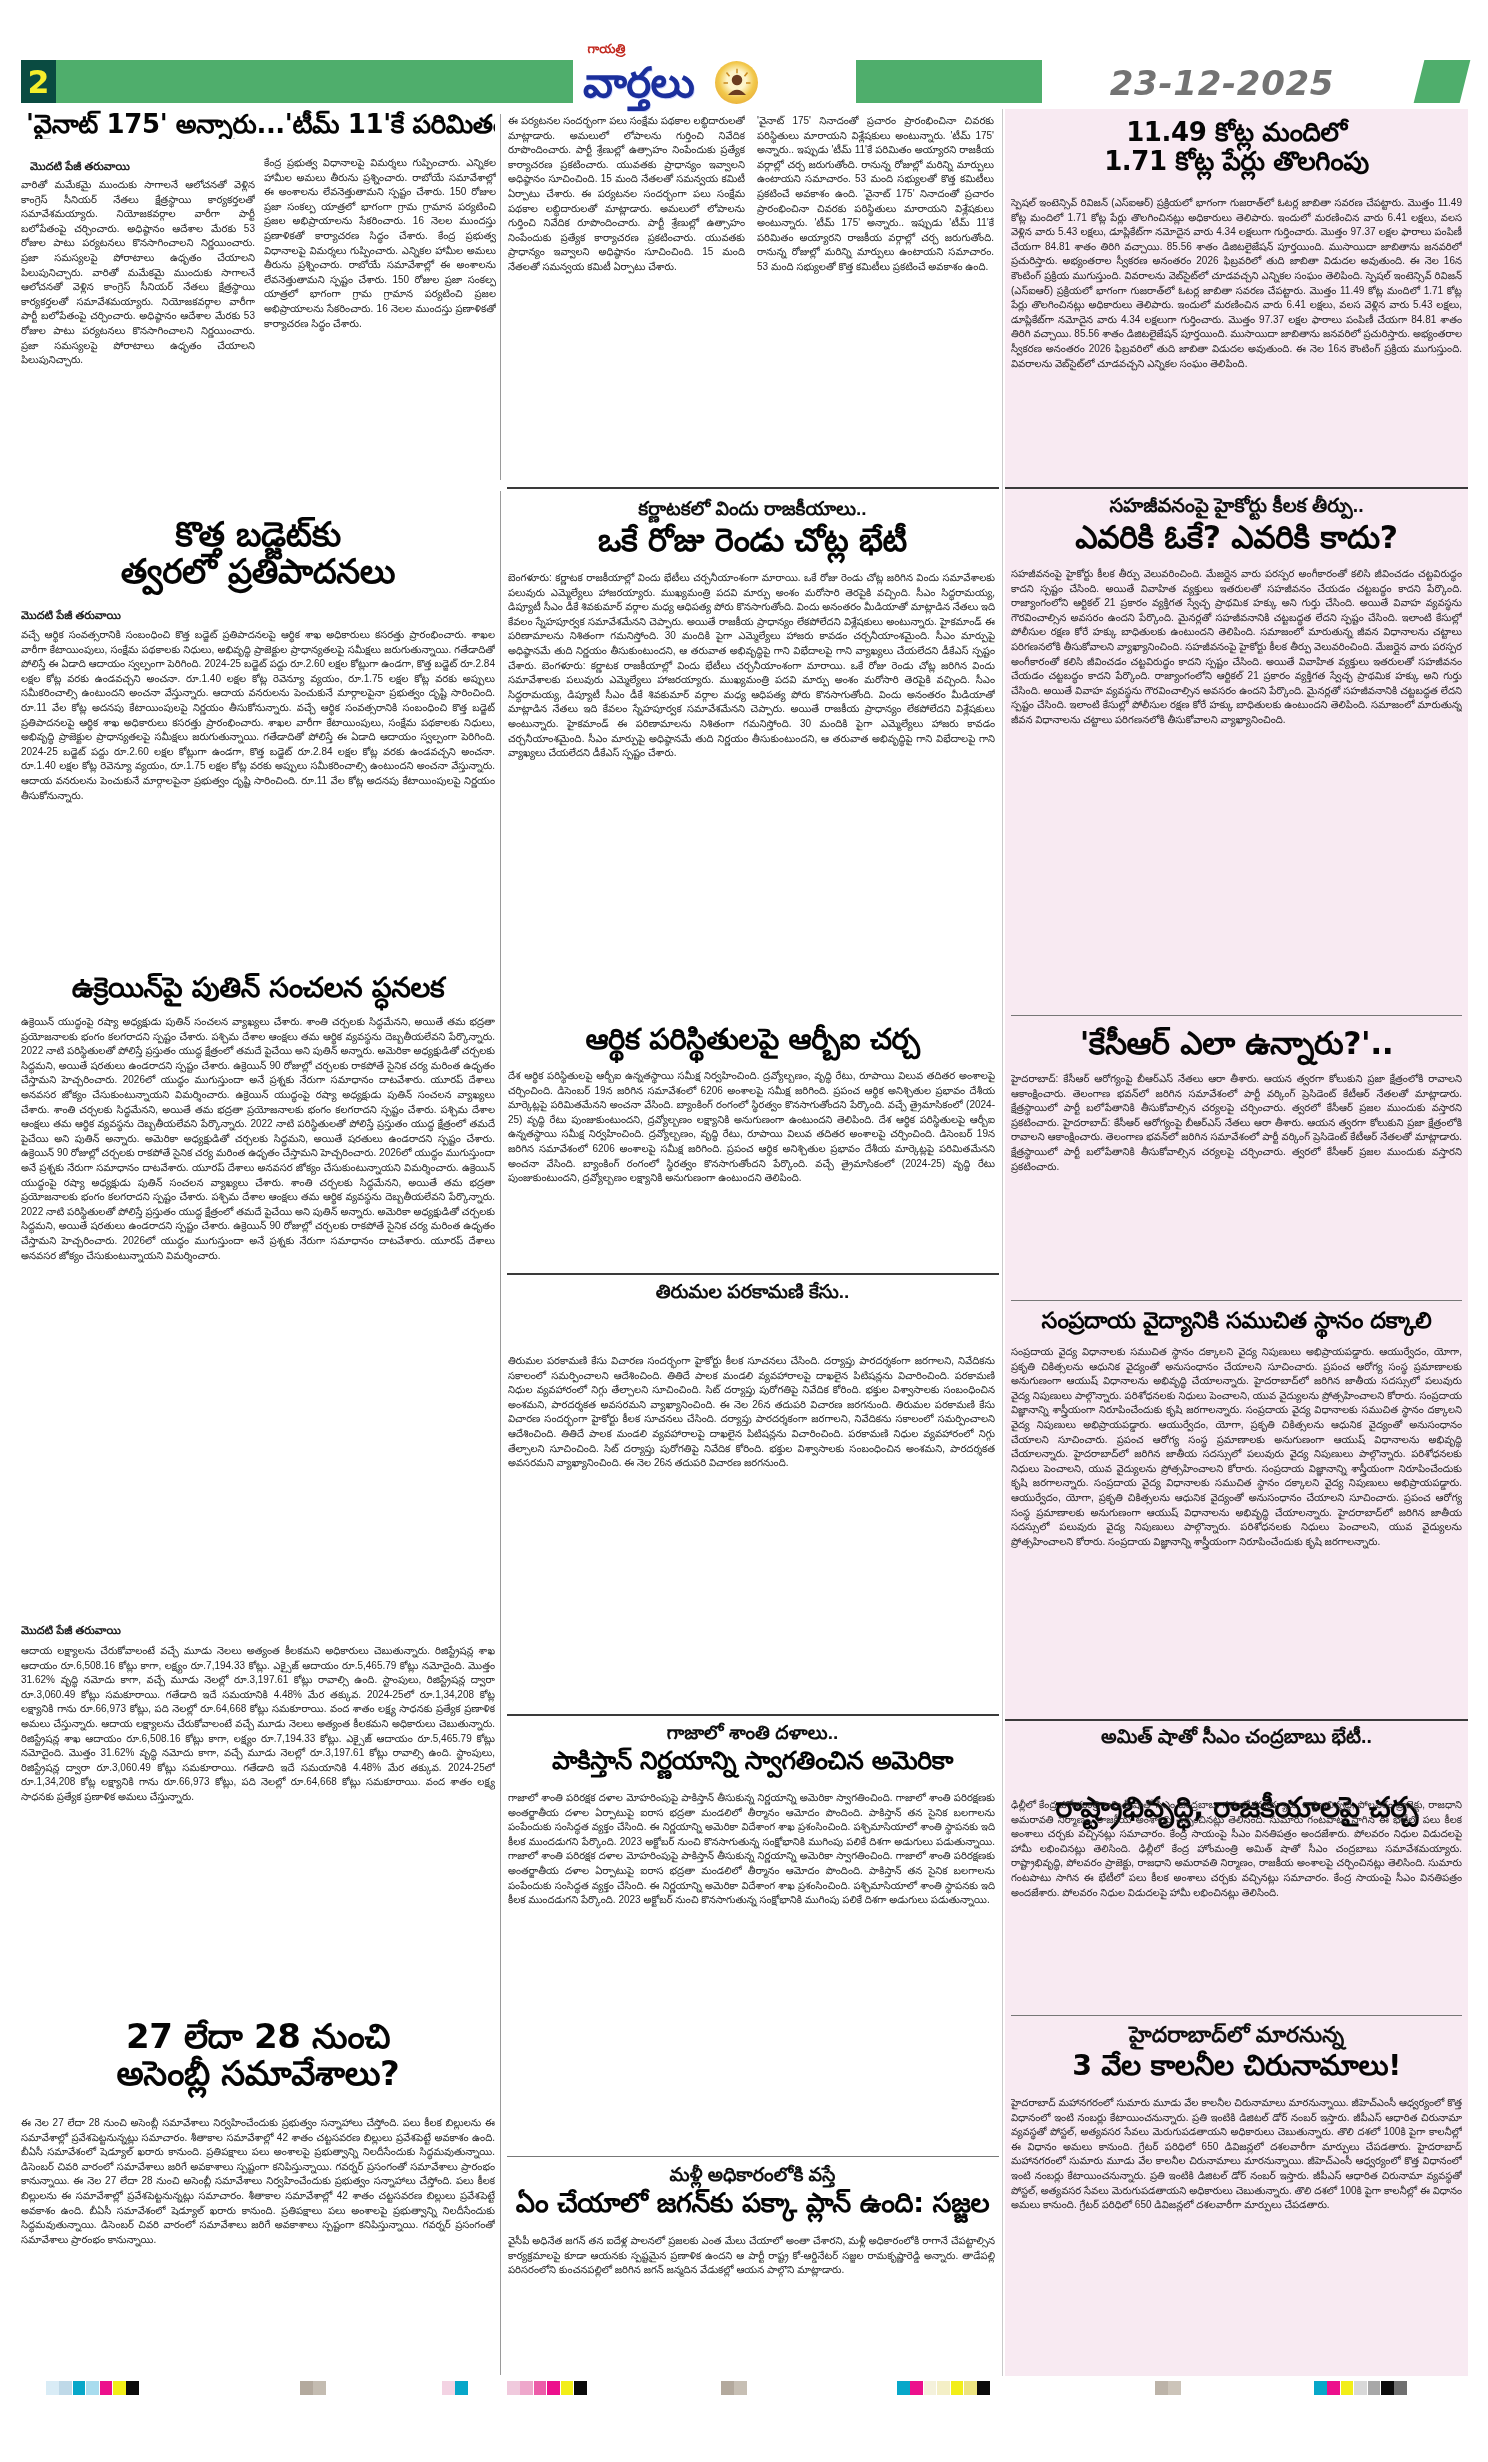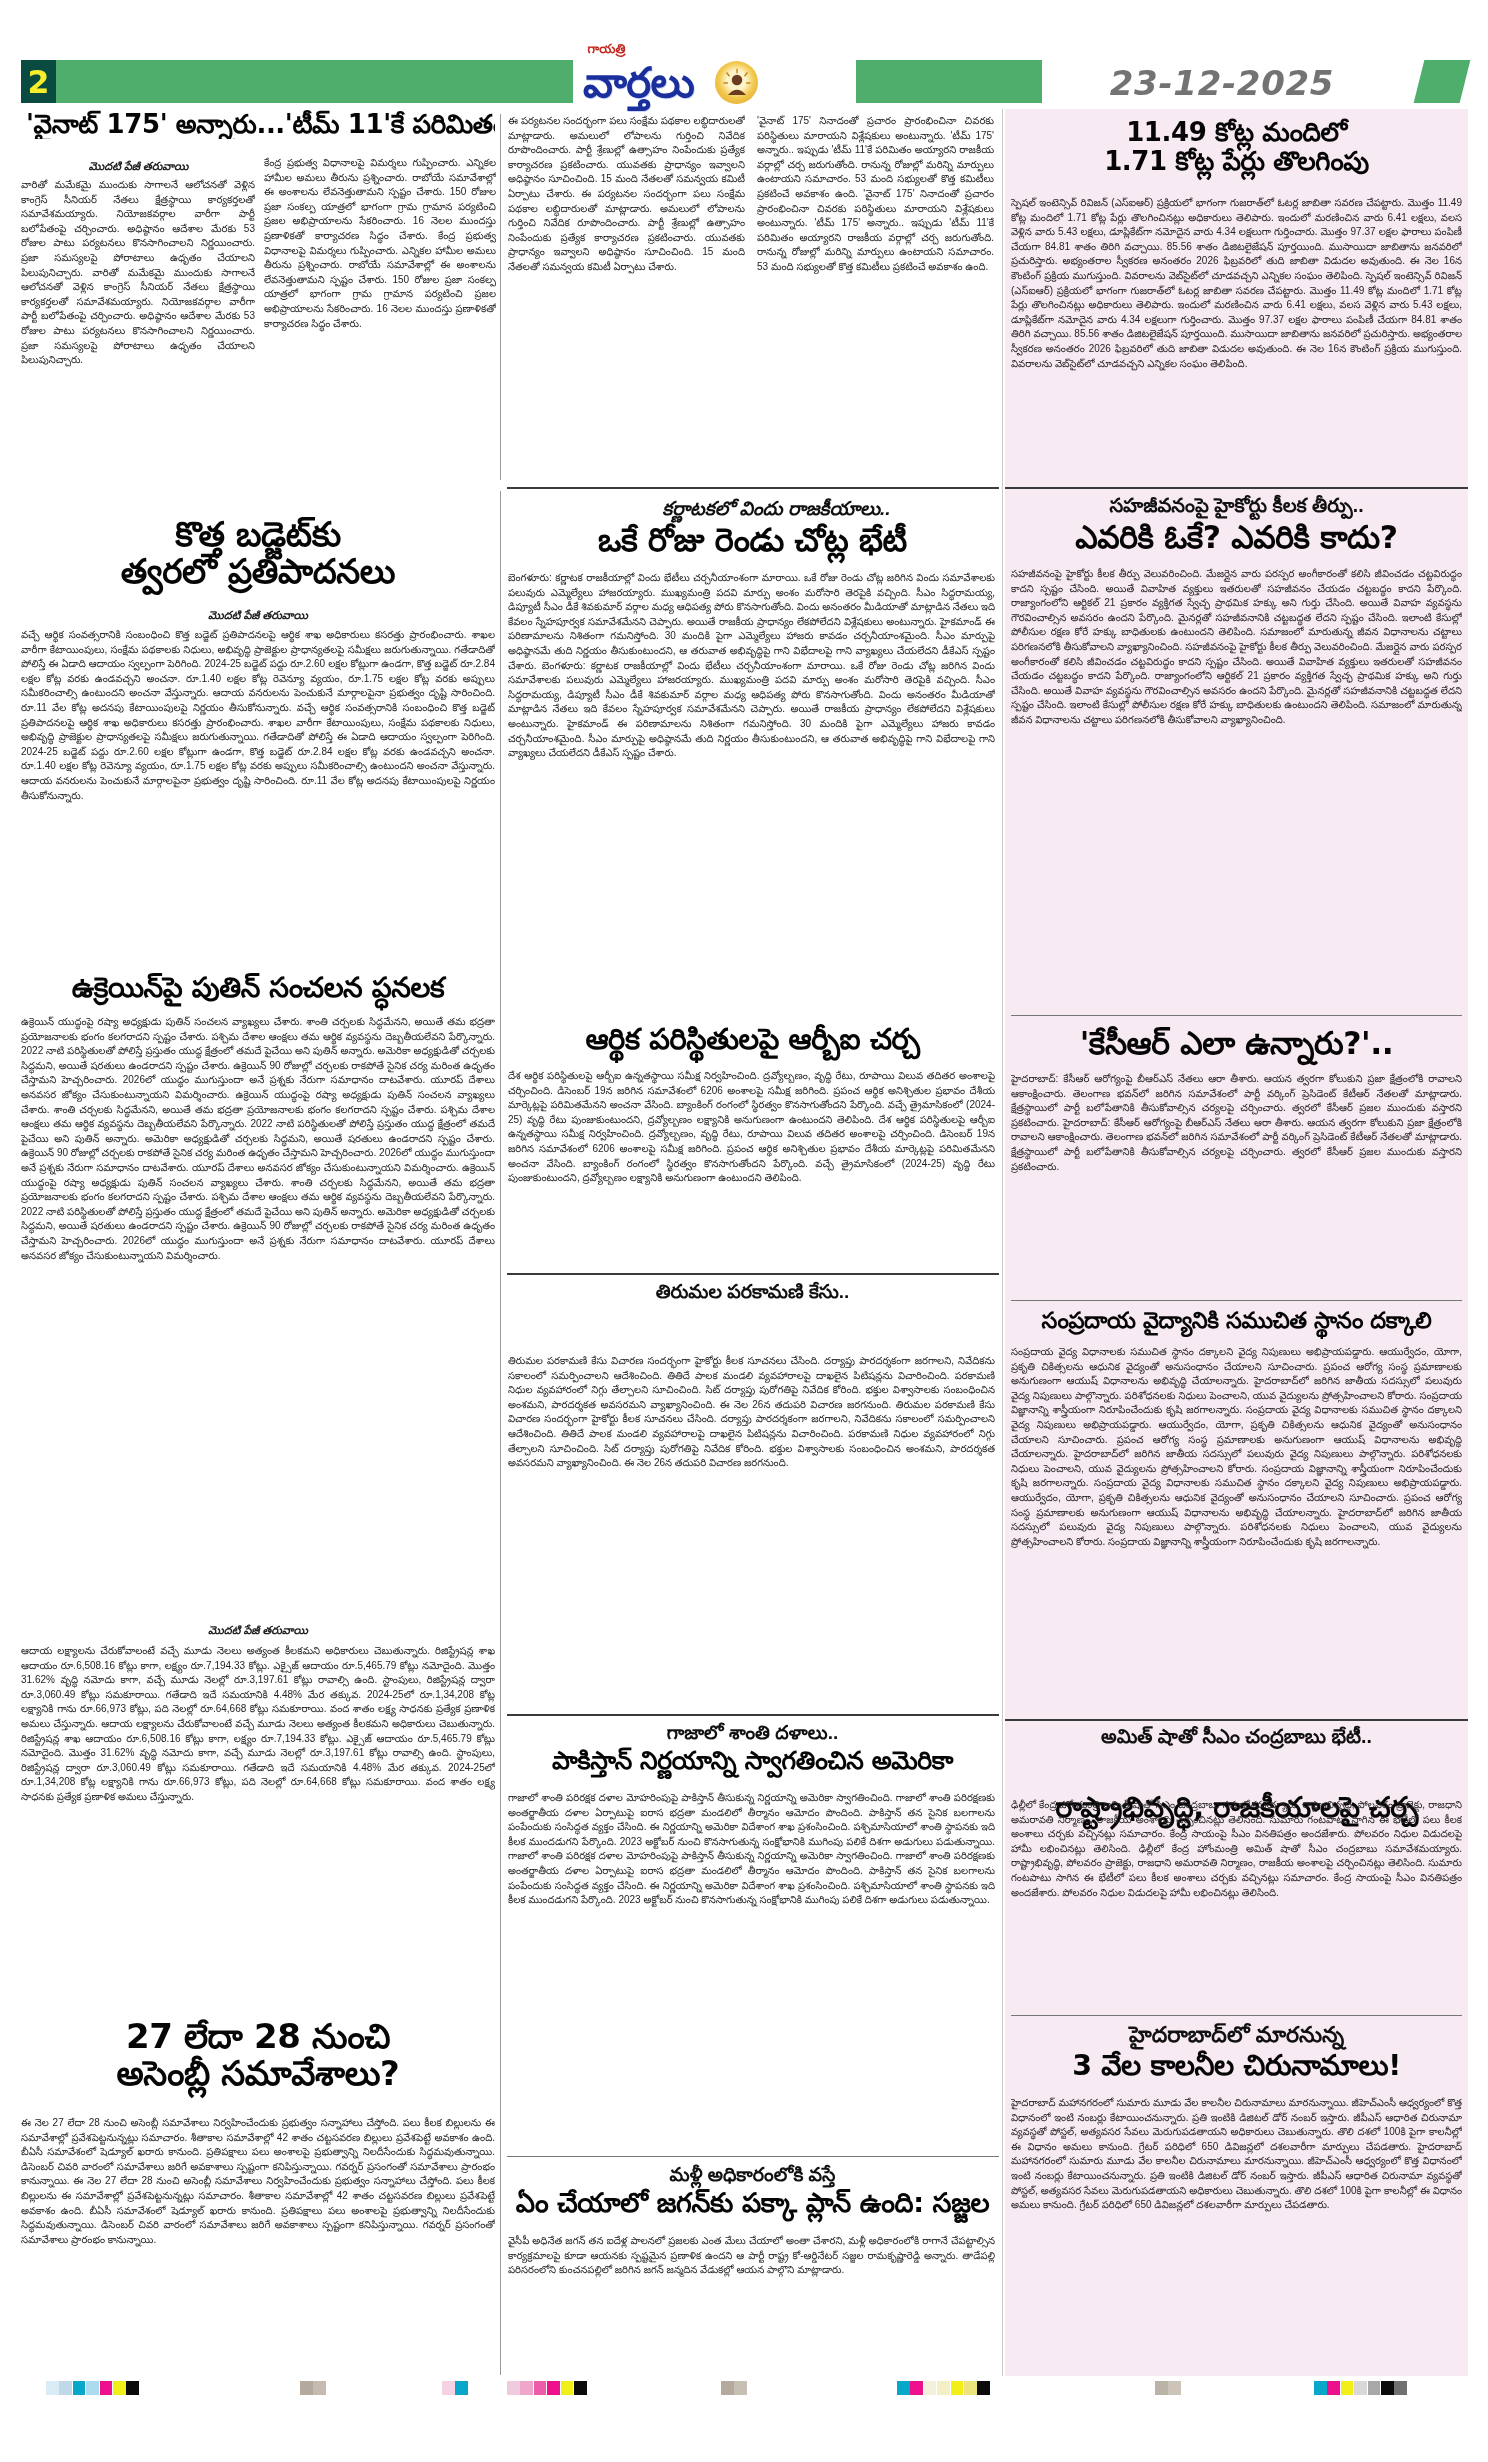--- a/index.html
+++ b/index.html
@@ -18,21 +18,21 @@
   .logo{width:43px;height:43px;border-radius:50%;
         background:radial-gradient(circle at 50% 45%,#fdf4c9 0 30%,#f2c84b 55%,#e09a2d 100%);
         display:flex;align-items:center;justify-content:center;}
   .dateline{font-weight:900;font-style:italic;font-size:34px;color:#737373;text-align:center;
             font-family:"DejaVu Sans",sans-serif;letter-spacing:0.7px;}
   
   .hl{font-weight:900;color:#060606;text-align:center;line-height:1.1;letter-spacing:-0.4px;
       white-space:pre-line;font-family:"DejaVu Sans","Liberation Sans",sans-serif;}
   .hl-left{text-align:left;white-space:nowrap;overflow:hidden;}
   .kicker{font-weight:700;color:#111;text-align:center;line-height:1.1;}
-  .cont{font-weight:700;font-size:11.2px;text-align:center;color:#222;font-style:italic;}
+  .cont{font-weight:700;font-size:11.2px;text-align:left;color:#222;}
   .body{font-size:10px;line-height:1.46;text-align:justify;color:#232323;
         overflow:hidden;word-break:break-word;}
   .rule-h{background:#3a3a3a;height:1.5px;}
   .rule-h.thin{height:0.7px;background:#777;}
   .rule-v{background:#9a9a9a;width:0.7px;}
   .pinkrail{background:#f8eaf2;}
   
   .cgroup{position:absolute;top:0;display:flex;gap:0.7px;}
   .swatch{width:12.7px;height:13.5px;display:inline-block;}
 </style>
@@ -96,21 +96,21 @@
   <div class="abs hl" style="left:21px;top:973px;width:474px;font-size:28px;">ఉక్రెయిన్‌పై పుతిన్ సంచలన ప్ధనలక</div>
   <div class="abs body" style="left:21px;top:1015px;width:474px;height:513px;">ఉక్రెయిన్ యుద్ధంపై రష్యా అధ్యక్షుడు పుతిన్ సంచలన వ్యాఖ్యలు చేశారు. శాంతి చర్చలకు సిద్ధమేనని, అయితే తమ భద్రతా ప్రయోజనాలకు భంగం కలగరాదని స్పష్టం చేశారు. పశ్చిమ దేశాల ఆంక్షలు తమ ఆర్థిక వ్యవస్థను దెబ్బతీయలేవని పేర్కొన్నారు. 2022 నాటి పరిస్థితులతో పోలిస్తే ప్రస్తుతం యుద్ధ క్షేత్రంలో తమదే పైచేయి అని పుతిన్ అన్నారు. అమెరికా అధ్యక్షుడితో చర్చలకు సిద్ధమని, అయితే షరతులు ఉండరాదని స్పష్టం చేశారు. ఉక్రెయిన్ 90 రోజుల్లో చర్చలకు రాకపోతే సైనిక చర్య మరింత ఉధృతం చేస్తామని హెచ్చరించారు. 2026లో యుద్ధం ముగుస్తుందా అనే ప్రశ్నకు నేరుగా సమాధానం దాటవేశారు. యూరప్ దేశాలు అనవసర జోక్యం చేసుకుంటున్నాయని విమర్శించారు. ఉక్రెయిన్ యుద్ధంపై రష్యా అధ్యక్షుడు పుతిన్ సంచలన వ్యాఖ్యలు చేశారు. శాంతి చర్చలకు సిద్ధమేనని, అయితే తమ భద్రతా ప్రయోజనాలకు భంగం కలగరాదని స్పష్టం చేశారు. పశ్చిమ దేశాల ఆంక్షలు తమ ఆర్థిక వ్యవస్థను దెబ్బతీయలేవని పేర్కొన్నారు. 2022 నాటి పరిస్థితులతో పోలిస్తే ప్రస్తుతం యుద్ధ క్షేత్రంలో తమదే పైచేయి అని పుతిన్ అన్నారు. అమెరికా అధ్యక్షుడితో చర్చలకు సిద్ధమని, అయితే షరతులు ఉండరాదని స్పష్టం చేశారు. ఉక్రెయిన్ 90 రోజుల్లో చర్చలకు రాకపోతే సైనిక చర్య మరింత ఉధృతం చేస్తామని హెచ్చరించారు. 2026లో యుద్ధం ముగుస్తుందా అనే ప్రశ్నకు నేరుగా సమాధానం దాటవేశారు. యూరప్ దేశాలు అనవసర జోక్యం చేసుకుంటున్నాయని విమర్శించారు. ఉక్రెయిన్ యుద్ధంపై రష్యా అధ్యక్షుడు పుతిన్ సంచలన వ్యాఖ్యలు చేశారు. శాంతి చర్చలకు సిద్ధమేనని, అయితే తమ భద్రతా ప్రయోజనాలకు భంగం కలగరాదని స్పష్టం చేశారు. పశ్చిమ దేశాల ఆంక్షలు తమ ఆర్థిక వ్యవస్థను దెబ్బతీయలేవని పేర్కొన్నారు. 2022 నాటి పరిస్థితులతో పోలిస్తే ప్రస్తుతం యుద్ధ క్షేత్రంలో తమదే పైచేయి అని పుతిన్ అన్నారు. అమెరికా అధ్యక్షుడితో చర్చలకు సిద్ధమని, అయితే షరతులు ఉండరాదని స్పష్టం చేశారు. ఉక్రెయిన్ 90 రోజుల్లో చర్చలకు రాకపోతే సైనిక చర్య మరింత ఉధృతం చేస్తామని హెచ్చరించారు. 2026లో యుద్ధం ముగుస్తుందా అనే ప్రశ్నకు నేరుగా సమాధానం దాటవేశారు. యూరప్ దేశాలు అనవసర జోక్యం చేసుకుంటున్నాయని విమర్శించారు.</div>
 
   <div class="abs cont" style="left:21px;top:1624px;width:474px;">మొదటి పేజీ తరువాయి</div>
   <div class="abs body" style="left:21px;top:1644px;width:474px;height:369px;">ఆదాయ లక్ష్యాలను చేరుకోవాలంటే వచ్చే మూడు నెలలు అత్యంత కీలకమని అధికారులు చెబుతున్నారు. రిజిస్ట్రేషన్ల శాఖ ఆదాయం రూ.6,508.16 కోట్లు కాగా, లక్ష్యం రూ.7,194.33 కోట్లు. ఎక్సైజ్ ఆదాయం రూ.5,465.79 కోట్లు నమోదైంది. మొత్తం 31.62% వృద్ధి నమోదు కాగా, వచ్చే మూడు నెలల్లో రూ.3,197.61 కోట్లు రావాల్సి ఉంది. స్టాంపులు, రిజిస్ట్రేషన్ల ద్వారా రూ.3,060.49 కోట్లు సమకూరాయి. గతేడాది ఇదే సమయానికి 4.48% మేర తక్కువ. 2024-25లో రూ.1,34,208 కోట్ల లక్ష్యానికి గాను రూ.66,973 కోట్లు, పది నెలల్లో రూ.64,668 కోట్లు సమకూరాయి. వంద శాతం లక్ష్య సాధనకు ప్రత్యేక ప్రణాళిక అమలు చేస్తున్నారు. ఆదాయ లక్ష్యాలను చేరుకోవాలంటే వచ్చే మూడు నెలలు అత్యంత కీలకమని అధికారులు చెబుతున్నారు. రిజిస్ట్రేషన్ల శాఖ ఆదాయం రూ.6,508.16 కోట్లు కాగా, లక్ష్యం రూ.7,194.33 కోట్లు. ఎక్సైజ్ ఆదాయం రూ.5,465.79 కోట్లు నమోదైంది. మొత్తం 31.62% వృద్ధి నమోదు కాగా, వచ్చే మూడు నెలల్లో రూ.3,197.61 కోట్లు రావాల్సి ఉంది. స్టాంపులు, రిజిస్ట్రేషన్ల ద్వారా రూ.3,060.49 కోట్లు సమకూరాయి. గతేడాది ఇదే సమయానికి 4.48% మేర తక్కువ. 2024-25లో రూ.1,34,208 కోట్ల లక్ష్యానికి గాను రూ.66,973 కోట్లు, పది నెలల్లో రూ.64,668 కోట్లు సమకూరాయి. వంద శాతం లక్ష్య సాధనకు ప్రత్యేక ప్రణాళిక అమలు చేస్తున్నారు.</div>
 
   <div class="abs hl" style="left:21px;top:2018px;width:474px;font-size:34px;">27 లేదా 28 నుంచి
 అసెంబ్లీ సమావేశాలు?</div>
   <div class="abs body" style="left:21px;top:2116px;width:474px;height:258px;">ఈ నెల 27 లేదా 28 నుంచి అసెంబ్లీ సమావేశాలు నిర్వహించేందుకు ప్రభుత్వం సన్నాహాలు చేస్తోంది. పలు కీలక బిల్లులను ఈ సమావేశాల్లో ప్రవేశపెట్టనున్నట్లు సమాచారం. శీతాకాల సమావేశాల్లో 42 శాతం చట్టసవరణ బిల్లులు ప్రవేశపెట్టే అవకాశం ఉంది. బీఏసీ సమావేశంలో షెడ్యూల్ ఖరారు కానుంది. ప్రతిపక్షాలు పలు అంశాలపై ప్రభుత్వాన్ని నిలదీసేందుకు సిద్ధమవుతున్నాయి. డిసెంబర్ చివరి వారంలో సమావేశాలు జరిగే అవకాశాలు స్పష్టంగా కనిపిస్తున్నాయి. గవర్నర్ ప్రసంగంతో సమావేశాలు ప్రారంభం కానున్నాయి. ఈ నెల 27 లేదా 28 నుంచి అసెంబ్లీ సమావేశాలు నిర్వహించేందుకు ప్రభుత్వం సన్నాహాలు చేస్తోంది. పలు కీలక బిల్లులను ఈ సమావేశాల్లో ప్రవేశపెట్టనున్నట్లు సమాచారం. శీతాకాల సమావేశాల్లో 42 శాతం చట్టసవరణ బిల్లులు ప్రవేశపెట్టే అవకాశం ఉంది. బీఏసీ సమావేశంలో షెడ్యూల్ ఖరారు కానుంది. ప్రతిపక్షాలు పలు అంశాలపై ప్రభుత్వాన్ని నిలదీసేందుకు సిద్ధమవుతున్నాయి. డిసెంబర్ చివరి వారంలో సమావేశాలు జరిగే అవకాశాలు స్పష్టంగా కనిపిస్తున్నాయి. గవర్నర్ ప్రసంగంతో సమావేశాలు ప్రారంభం కానున్నాయి.</div>
 
-  <div class="abs kicker" style="left:532px;top:499px;width:489px;font-size:19px;font-style:italic;">కర్ణాటకలో విందు రాజకీయాలు..</div>
+  <div class="abs kicker" style="left:508px;top:499px;width:489px;font-size:19px;">కర్ణాటకలో విందు రాజకీయాలు..</div>
   <div class="abs hl" style="left:508px;top:523px;width:489px;font-size:32px;">ఒకే రోజు రెండు చోట్ల భేటీ</div>
   <div class="abs body" style="left:508px;top:571px;width:487px;height:408px;">బెంగళూరు: కర్ణాటక రాజకీయాల్లో విందు భేటీలు చర్చనీయాంశంగా మారాయి. ఒకే రోజు రెండు చోట్ల జరిగిన విందు సమావేశాలకు పలువురు ఎమ్మెల్యేలు హాజరయ్యారు. ముఖ్యమంత్రి పదవి మార్పు అంశం మరోసారి తెరపైకి వచ్చింది. సీఎం సిద్ధరామయ్య, డిప్యూటీ సీఎం డీకే శివకుమార్ వర్గాల మధ్య ఆధిపత్య పోరు కొనసాగుతోంది. విందు అనంతరం మీడియాతో మాట్లాడిన నేతలు ఇది కేవలం స్నేహపూర్వక సమావేశమేనని చెప్పారు. అయితే రాజకీయ ప్రాధాన్యం లేకపోలేదని విశ్లేషకులు అంటున్నారు. హైకమాండ్ ఈ పరిణామాలను నిశితంగా గమనిస్తోంది. 30 మందికి పైగా ఎమ్మెల్యేలు హాజరు కావడం చర్చనీయాంశమైంది. సీఎం మార్పుపై అధిష్ఠానమే తుది నిర్ణయం తీసుకుంటుందని, ఆ తరువాత అభివృద్ధిపై గాని విభేదాలపై గాని వ్యాఖ్యలు చేయలేదని డీకేఎస్ స్పష్టం చేశారు. బెంగళూరు: కర్ణాటక రాజకీయాల్లో విందు భేటీలు చర్చనీయాంశంగా మారాయి. ఒకే రోజు రెండు చోట్ల జరిగిన విందు సమావేశాలకు పలువురు ఎమ్మెల్యేలు హాజరయ్యారు. ముఖ్యమంత్రి పదవి మార్పు అంశం మరోసారి తెరపైకి వచ్చింది. సీఎం సిద్ధరామయ్య, డిప్యూటీ సీఎం డీకే శివకుమార్ వర్గాల మధ్య ఆధిపత్య పోరు కొనసాగుతోంది. విందు అనంతరం మీడియాతో మాట్లాడిన నేతలు ఇది కేవలం స్నేహపూర్వక సమావేశమేనని చెప్పారు. అయితే రాజకీయ ప్రాధాన్యం లేకపోలేదని విశ్లేషకులు అంటున్నారు. హైకమాండ్ ఈ పరిణామాలను నిశితంగా గమనిస్తోంది. 30 మందికి పైగా ఎమ్మెల్యేలు హాజరు కావడం చర్చనీయాంశమైంది. సీఎం మార్పుపై అధిష్ఠానమే తుది నిర్ణయం తీసుకుంటుందని, ఆ తరువాత అభివృద్ధిపై గాని విభేదాలపై గాని వ్యాఖ్యలు చేయలేదని డీకేఎస్ స్పష్టం చేశారు.</div>
 
   <div class="abs hl" style="left:508px;top:1024px;width:489px;font-size:29px;">ఆర్థిక పరిస్థితులపై ఆర్బీఐ చర్చ</div>
   <div class="abs body" style="left:508px;top:1069px;width:487px;height:198px;">దేశ ఆర్థిక పరిస్థితులపై ఆర్బీఐ ఉన్నతస్థాయి సమీక్ష నిర్వహించింది. ద్రవ్యోల్బణం, వృద్ధి రేటు, రూపాయి విలువ తదితర అంశాలపై చర్చించింది. డిసెంబర్ 19న జరిగిన సమావేశంలో 6206 అంశాలపై సమీక్ష జరిగింది. ప్రపంచ ఆర్థిక అనిశ్చితుల ప్రభావం దేశీయ మార్కెట్లపై పరిమితమేనని అంచనా వేసింది. బ్యాంకింగ్ రంగంలో స్థిరత్వం కొనసాగుతోందని పేర్కొంది. వచ్చే త్రైమాసికంలో (2024-25) వృద్ధి రేటు పుంజుకుంటుందని, ద్రవ్యోల్బణం లక్ష్యానికి అనుగుణంగా ఉంటుందని తెలిపింది. దేశ ఆర్థిక పరిస్థితులపై ఆర్బీఐ ఉన్నతస్థాయి సమీక్ష నిర్వహించింది. ద్రవ్యోల్బణం, వృద్ధి రేటు, రూపాయి విలువ తదితర అంశాలపై చర్చించింది. డిసెంబర్ 19న జరిగిన సమావేశంలో 6206 అంశాలపై సమీక్ష జరిగింది. ప్రపంచ ఆర్థిక అనిశ్చితుల ప్రభావం దేశీయ మార్కెట్లపై పరిమితమేనని అంచనా వేసింది. బ్యాంకింగ్ రంగంలో స్థిరత్వం కొనసాగుతోందని పేర్కొంది. వచ్చే త్రైమాసికంలో (2024-25) వృద్ధి రేటు పుంజుకుంటుందని, ద్రవ్యోల్బణం లక్ష్యానికి అనుగుణంగా ఉంటుందని తెలిపింది.</div>
 
   <div class="abs kicker" style="left:508px;top:1282px;width:489px;font-size:19px;">తిరుమల పరకామణి కేసు..</div>
   <div class="abs body" style="left:508px;top:1354px;width:487px;height:354px;">తిరుమల పరకామణి కేసు విచారణ సందర్భంగా హైకోర్టు కీలక సూచనలు చేసింది. దర్యాప్తు పారదర్శకంగా జరగాలని, నివేదికను సకాలంలో సమర్పించాలని ఆదేశించింది. తితిదే పాలక మండలి వ్యవహారాలపై దాఖలైన పిటిషన్లను విచారించింది. పరకామణి నిధుల వ్యవహారంలో నిగ్గు తేల్చాలని సూచించింది. సిట్ దర్యాప్తు పురోగతిపై నివేదిక కోరింది. భక్తుల విశ్వాసాలకు సంబంధించిన అంశమని, పారదర్శకత అవసరమని వ్యాఖ్యానించింది. ఈ నెల 26న తదుపరి విచారణ జరగనుంది. తిరుమల పరకామణి కేసు విచారణ సందర్భంగా హైకోర్టు కీలక సూచనలు చేసింది. దర్యాప్తు పారదర్శకంగా జరగాలని, నివేదికను సకాలంలో సమర్పించాలని ఆదేశించింది. తితిదే పాలక మండలి వ్యవహారాలపై దాఖలైన పిటిషన్లను విచారించింది. పరకామణి నిధుల వ్యవహారంలో నిగ్గు తేల్చాలని సూచించింది. సిట్ దర్యాప్తు పురోగతిపై నివేదిక కోరింది. భక్తుల విశ్వాసాలకు సంబంధించిన అంశమని, పారదర్శకత అవసరమని వ్యాఖ్యానించింది. ఈ నెల 26న తదుపరి విచారణ జరగనుంది.</div>
 
   <div class="abs kicker" style="left:508px;top:1723px;width:489px;font-size:19px;">గాజాలో శాంతి దళాలు..</div>

